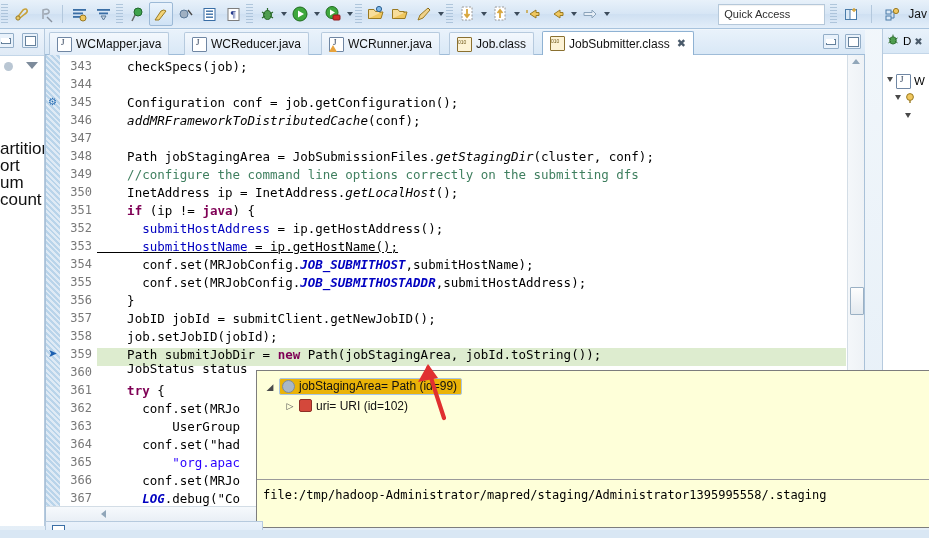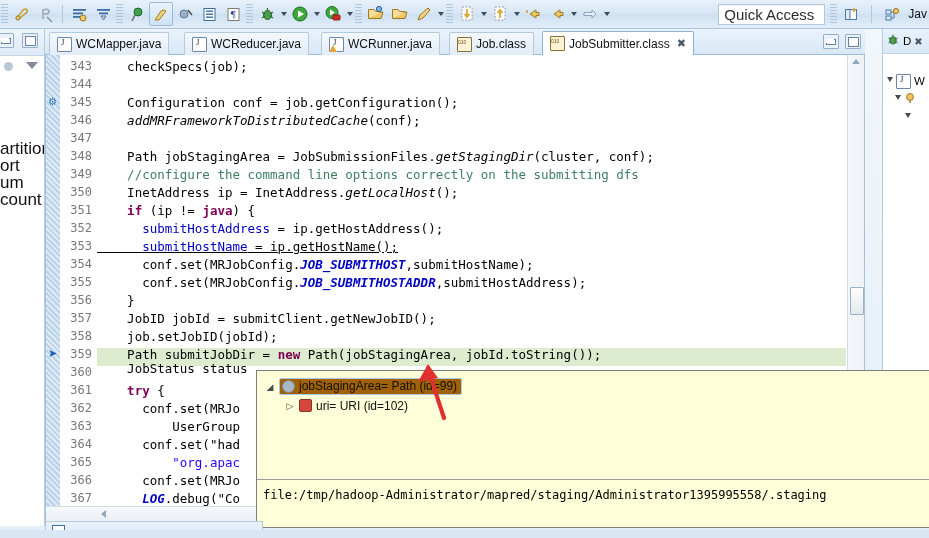--- a/index.html
+++ b/index.html
@@ -22,21 +22,21 @@
     opacity:.75;flex:none;}
   .tbtn{width:22px;height:22px;flex:none;display:flex;align-items:center;justify-content:center;
     border:1px solid transparent;border-radius:2px;position:relative;}
   .tbtn.on{border-color:#9cb9d6;background:linear-gradient(#eaf3fc,#cfe2f5);}
   .tsep{width:1px;height:18px;background:#b3c8dd;margin:0 4px;flex:none;}
   .arrow-dn{width:9px;height:22px;flex:none;display:flex;align-items:center;justify-content:center;}
   .arrow-dn i{display:block;width:0;height:0;border-left:3.5px solid transparent;
     border-right:3.5px solid transparent;border-top:4px solid #3c4c5c;}
   .qa{margin-left:auto;margin-right:4px;width:100px;height:19px;background:#fff;
     border:1px solid #b5c8da;box-shadow:inset 0 1px 1px rgba(0,0,0,.06);
-    display:flex;align-items:center;padding-left:5px;font-size:15px;color:#2d2d2d;flex:none;}
+    display:flex;align-items:center;padding-left:5px;font-size:11px;color:#2d2d2d;flex:none;}
   .persp{display:flex;align-items:center;gap:4px;flex:none;padding-right:2px;}
   .persp .lbl{font-size:12px;color:#111;}
 
   
   .leftstub{position:absolute;left:0;top:29px;width:44px;height:497px;background:#fff;
     border-right:1px solid #b6cade;overflow:hidden;}
   .leftstub .lshead{height:26px;background:linear-gradient(#eef5fc,#dfeaf6);
     border-bottom:1px solid #c3d6e8;position:relative;}
   .lstext{font-size:17px;color:#111;padding-left:0;}
   .lsrow{height:17px;line-height:17px;white-space:nowrap;padding-left:0;}
@@ -108,21 +108,21 @@
   .tri{width:0;height:0;border-left:5px solid #4a4a4a;border-top:3.5px solid transparent;
        border-bottom:3.5px solid transparent;}
   .tri.open{border-left:3.5px solid transparent;border-right:3.5px solid transparent;
             border-top:5px solid #4a4a4a;}
 
   
   .popup{position:absolute;left:256px;top:370px;width:673px;height:156px;
     background:#feffd9;border:1px solid #7d7d7d;overflow:hidden;}
   .pop-tree{position:relative;height:106px;padding:6px 0 0 6px;}
   .prow{height:19px;display:flex;align-items:center;gap:4px;font-size:12px;color:#111;white-space:nowrap;}
-  .prow.sel .seltxt{background:#a16207;border:1px solid #a9c6e4;border-radius:2px;padding:0 4px 1px 2px;}
+  .prow.sel .seltxt{background:#eab308;border:1px solid #a9c6e4;border-radius:2px;padding:0 4px 1px 2px;}
   .pexp{width:10px;text-align:center;color:#4a4a4a;font-size:9px;}
   .picon{width:11px;height:11px;border-radius:50%;background:#a9b7c6;border:1px solid #7d8b9b;flex:none;}
   .picon.sq{border-radius:2px;background:#d4483b;border-color:#8e2f26;}
   .pop-val{position:absolute;left:0;right:0;bottom:0;height:48px;border-top:1px solid #9a9a9a;
     background:#feffd9;padding:8px 0 0 6px;box-sizing:border-box;
     font-family:"DejaVu Sans Mono","Liberation Mono",monospace;font-size:12px;color:#000;white-space:pre;}
 
   
   .bottomstub{position:absolute;left:45px;top:521px;width:210px;height:17px;
     background:linear-gradient(#eaf2fb,#dbe9f6);border:1px solid #b6cade;border-bottom:none;

